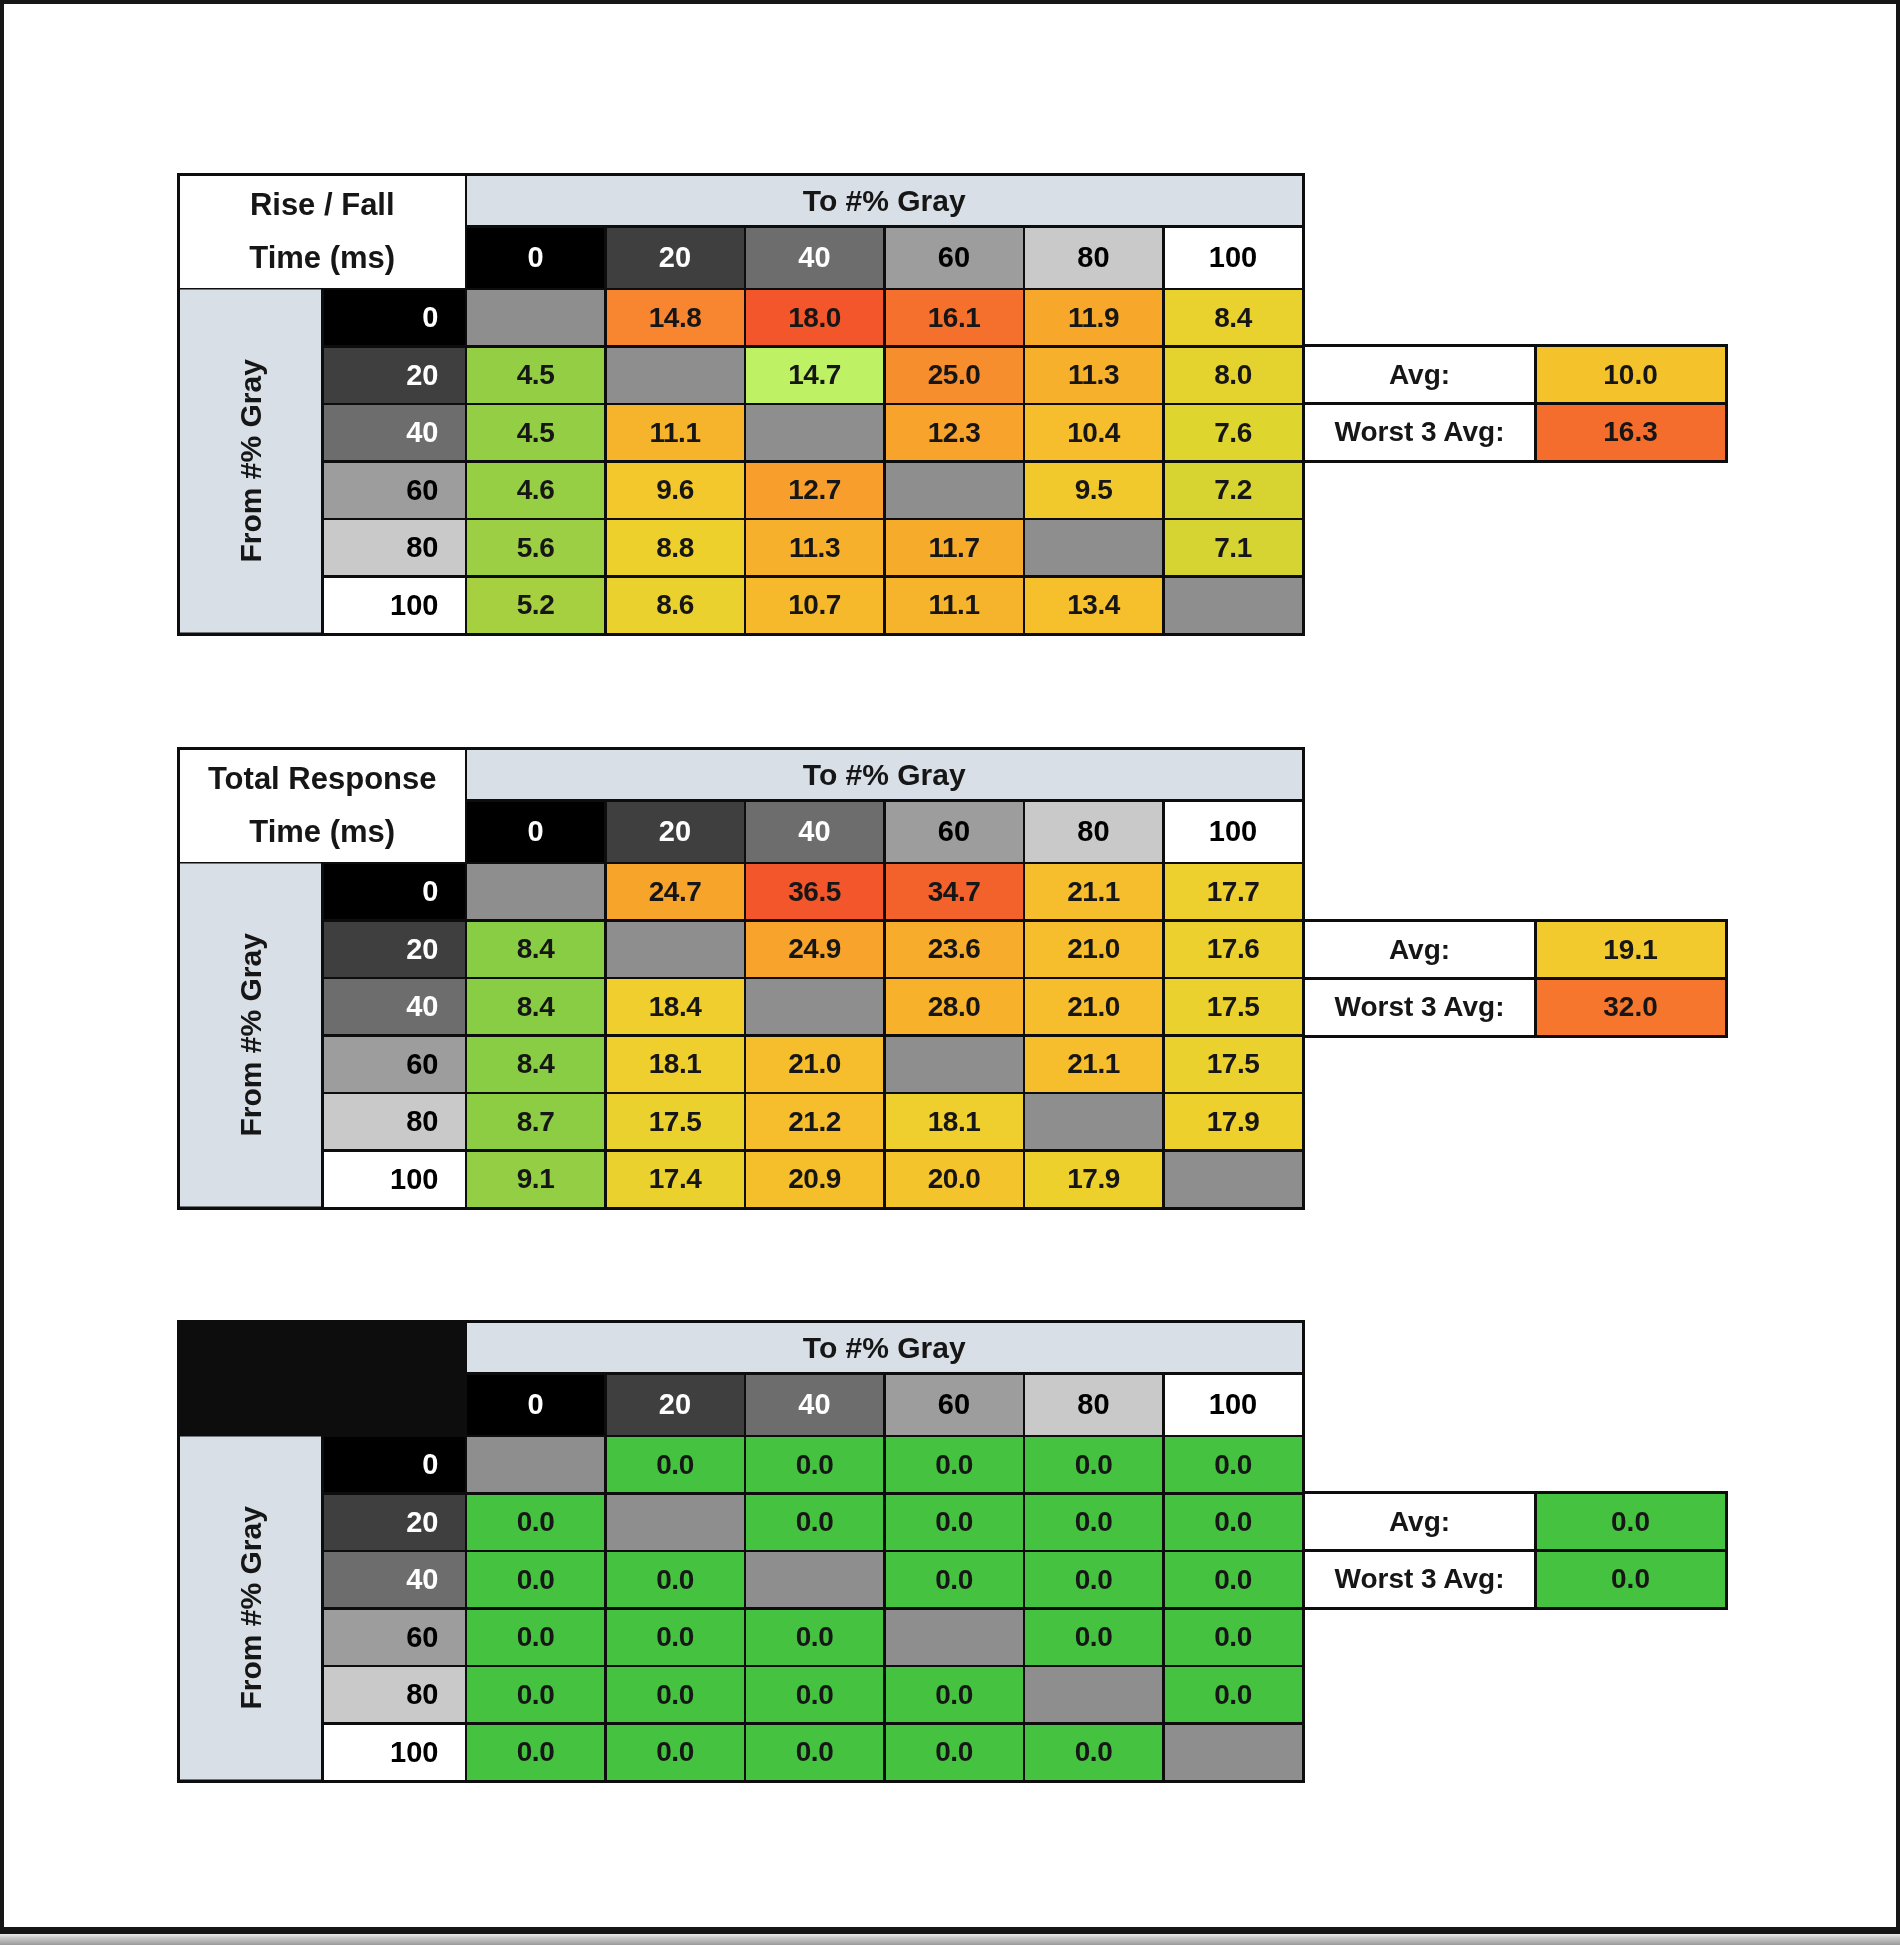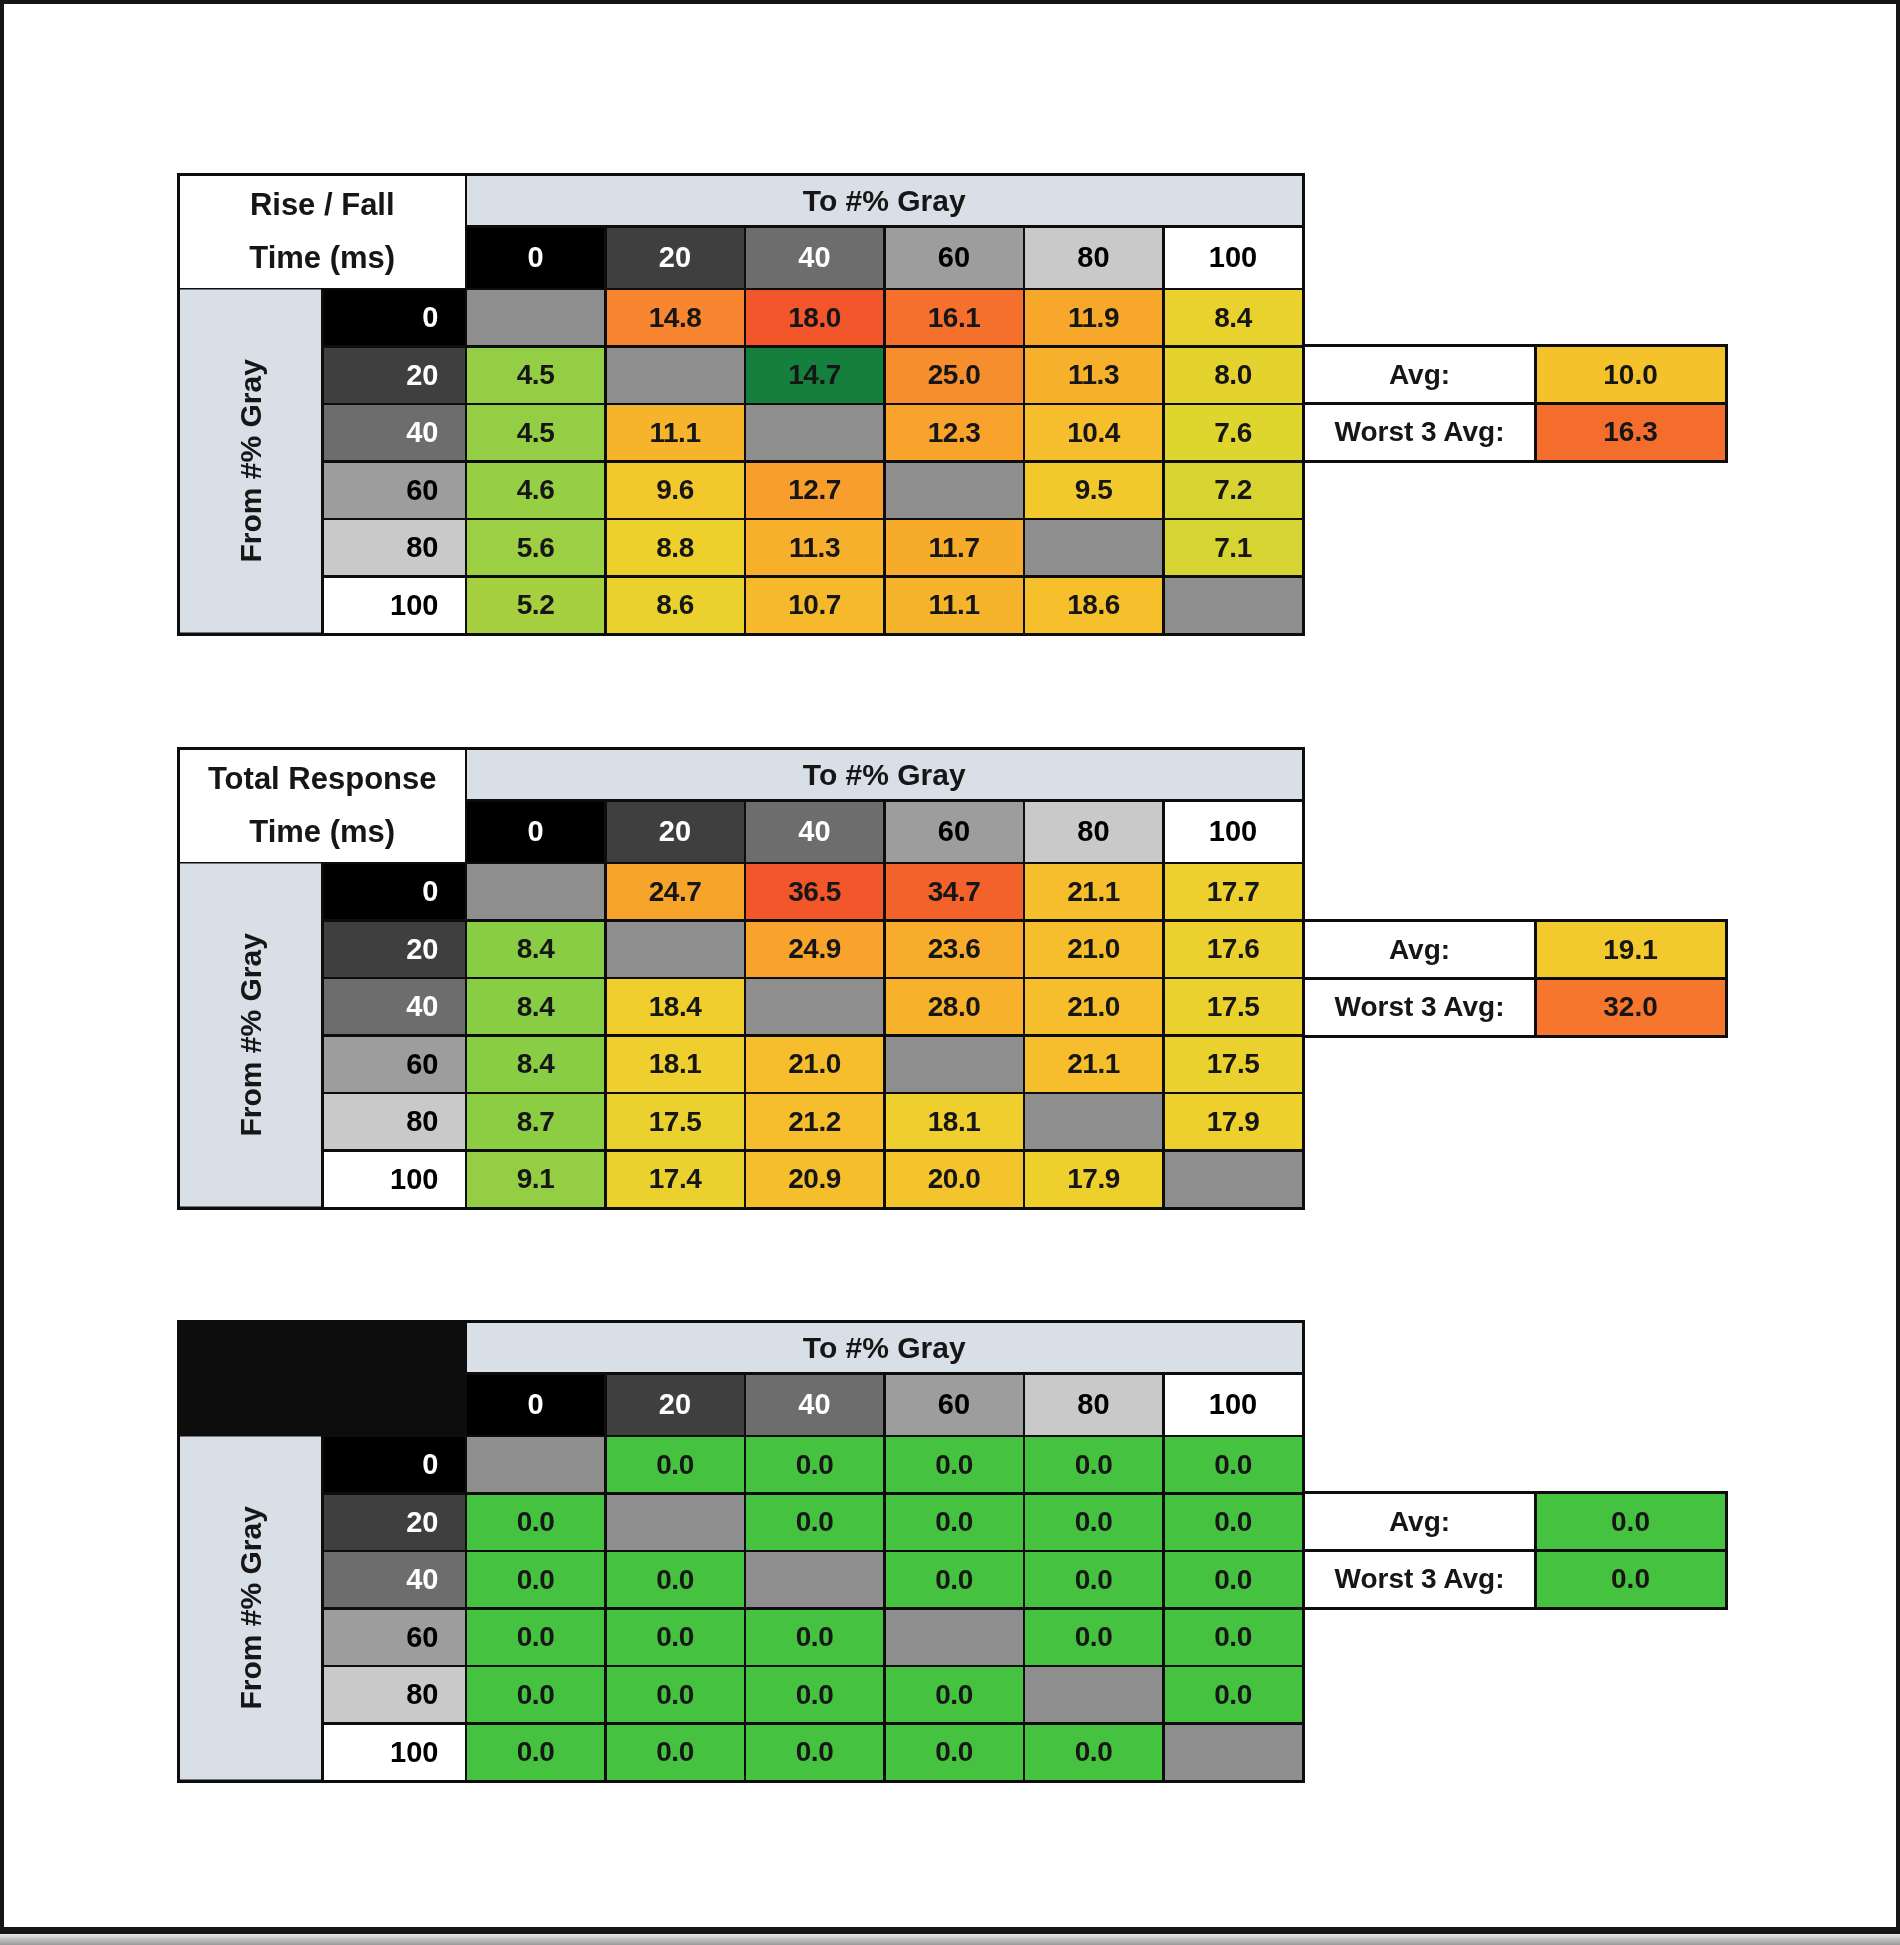--- a/index.html
+++ b/index.html
@@ -73,21 +73,21 @@
     <div class="cell row-hdr" style="grid-area: 7 / 2; background: rgb(201, 201, 201); color: rgb(0, 0, 0);">80</div>
     <div class="cell row-hdr" style="grid-area: 8 / 2; background: rgb(255, 255, 255); color: rgb(0, 0, 0);">100</div>
     <div class="cell data-cell" style="grid-area: 3 / 3; background: rgb(142, 142, 142);"></div>
     <div class="cell data-cell" style="grid-area: 3 / 4; background: rgb(248, 133, 47);">14.8</div>
     <div class="cell data-cell" style="grid-area: 3 / 5; background: rgb(242, 86, 42);">18.0</div>
     <div class="cell data-cell" style="grid-area: 3 / 6; background: rgb(245, 112, 45);">16.1</div>
     <div class="cell data-cell" style="grid-area: 3 / 7; background: rgb(247, 168, 43);">11.9</div>
     <div class="cell data-cell" style="grid-area: 3 / 8; background: rgb(233, 210, 46);">8.4</div>
     <div class="cell data-cell" style="grid-area: 4 / 3; background: rgb(147, 206, 69);">4.5</div>
     <div class="cell data-cell" style="grid-area: 4 / 4; background: rgb(142, 142, 142);"></div>
-    <div class="cell data-cell" style="grid-area: 4 / 5; background: #15803d;">14.7</div>
+    <div class="cell data-cell" style="grid-area: 4 / 5; background: #bef264;">14.7</div>
     <div class="cell data-cell" style="grid-area: 4 / 6; background: rgb(247, 142, 46);">25.0</div>
     <div class="cell data-cell" style="grid-area: 4 / 7; background: rgb(247, 176, 43);">11.3</div>
     <div class="cell data-cell" style="grid-area: 4 / 8; background: rgb(228, 211, 46);">8.0</div>
     <div class="cell data-cell" style="grid-area: 5 / 3; background: rgb(147, 206, 69);">4.5</div>
     <div class="cell data-cell" style="grid-area: 5 / 4; background: rgb(246, 179, 44);">11.1</div>
     <div class="cell data-cell" style="grid-area: 5 / 5; background: rgb(142, 142, 142);"></div>
     <div class="cell data-cell" style="grid-area: 5 / 6; background: rgb(247, 163, 44);">12.3</div>
     <div class="cell data-cell" style="grid-area: 5 / 7; background: rgb(246, 189, 44);">10.4</div>
     <div class="cell data-cell" style="grid-area: 5 / 8; background: rgb(223, 213, 47);">7.6</div>
     <div class="cell data-cell" style="grid-area: 6 / 3; background: rgb(150, 206, 68);">4.6</div>
@@ -99,21 +99,21 @@
     <div class="cell data-cell" style="grid-area: 7 / 3; background: rgb(156, 207, 67);">5.6</div>
     <div class="cell data-cell" style="grid-area: 7 / 4; background: rgb(238, 208, 45);">8.8</div>
     <div class="cell data-cell" style="grid-area: 7 / 5; background: rgb(247, 176, 43);">11.3</div>
     <div class="cell data-cell" style="grid-area: 7 / 6; background: rgb(247, 171, 43);">11.7</div>
     <div class="cell data-cell" style="grid-area: 7 / 7; background: rgb(142, 142, 142);"></div>
     <div class="cell data-cell" style="grid-area: 7 / 8; background: rgb(213, 212, 50);">7.1</div>
     <div class="cell data-cell" style="grid-area: 8 / 3; background: rgb(167, 208, 64);">5.2</div>
     <div class="cell data-cell" style="grid-area: 8 / 4; background: rgb(235, 209, 46);">8.6</div>
     <div class="cell data-cell" style="grid-area: 8 / 5; background: rgb(246, 185, 44);">10.7</div>
     <div class="cell data-cell" style="grid-area: 8 / 6; background: rgb(246, 179, 44);">11.1</div>
-    <div class="cell data-cell" style="grid-area: 8 / 7; background: rgb(245, 192, 44);">18.6</div>
+    <div class="cell data-cell" style="grid-area: 8 / 7; background: rgb(245, 192, 44);">13.4</div>
     <div class="cell data-cell" style="grid-area: 8 / 8; background: rgb(142, 142, 142);"></div>
   </div>
 <div class="sumbox pos0">
     <div class="cell sum-label">Avg:</div>
     <div class="cell sum-value" style="background: rgb(244, 195, 44);">10.0</div>
     <div class="cell sum-label">Worst 3 Avg:</div>
     <div class="cell sum-value" style="background: rgb(245, 109, 44);">16.3</div>
   </div>
 
 <div class="tbl pos1">

